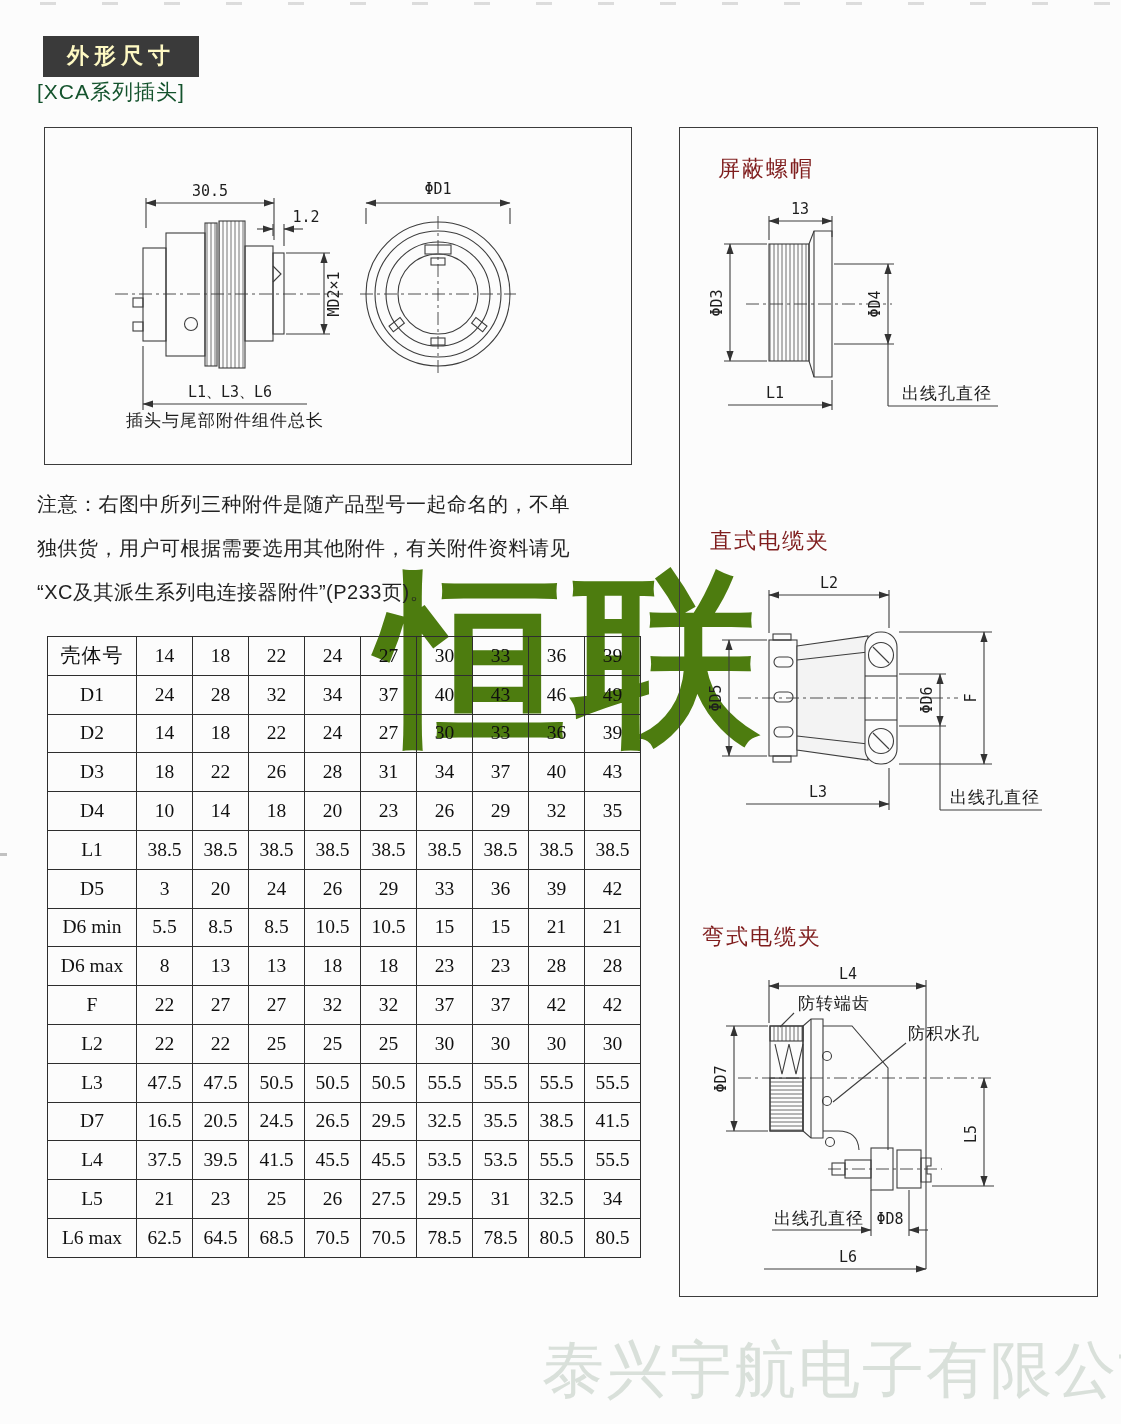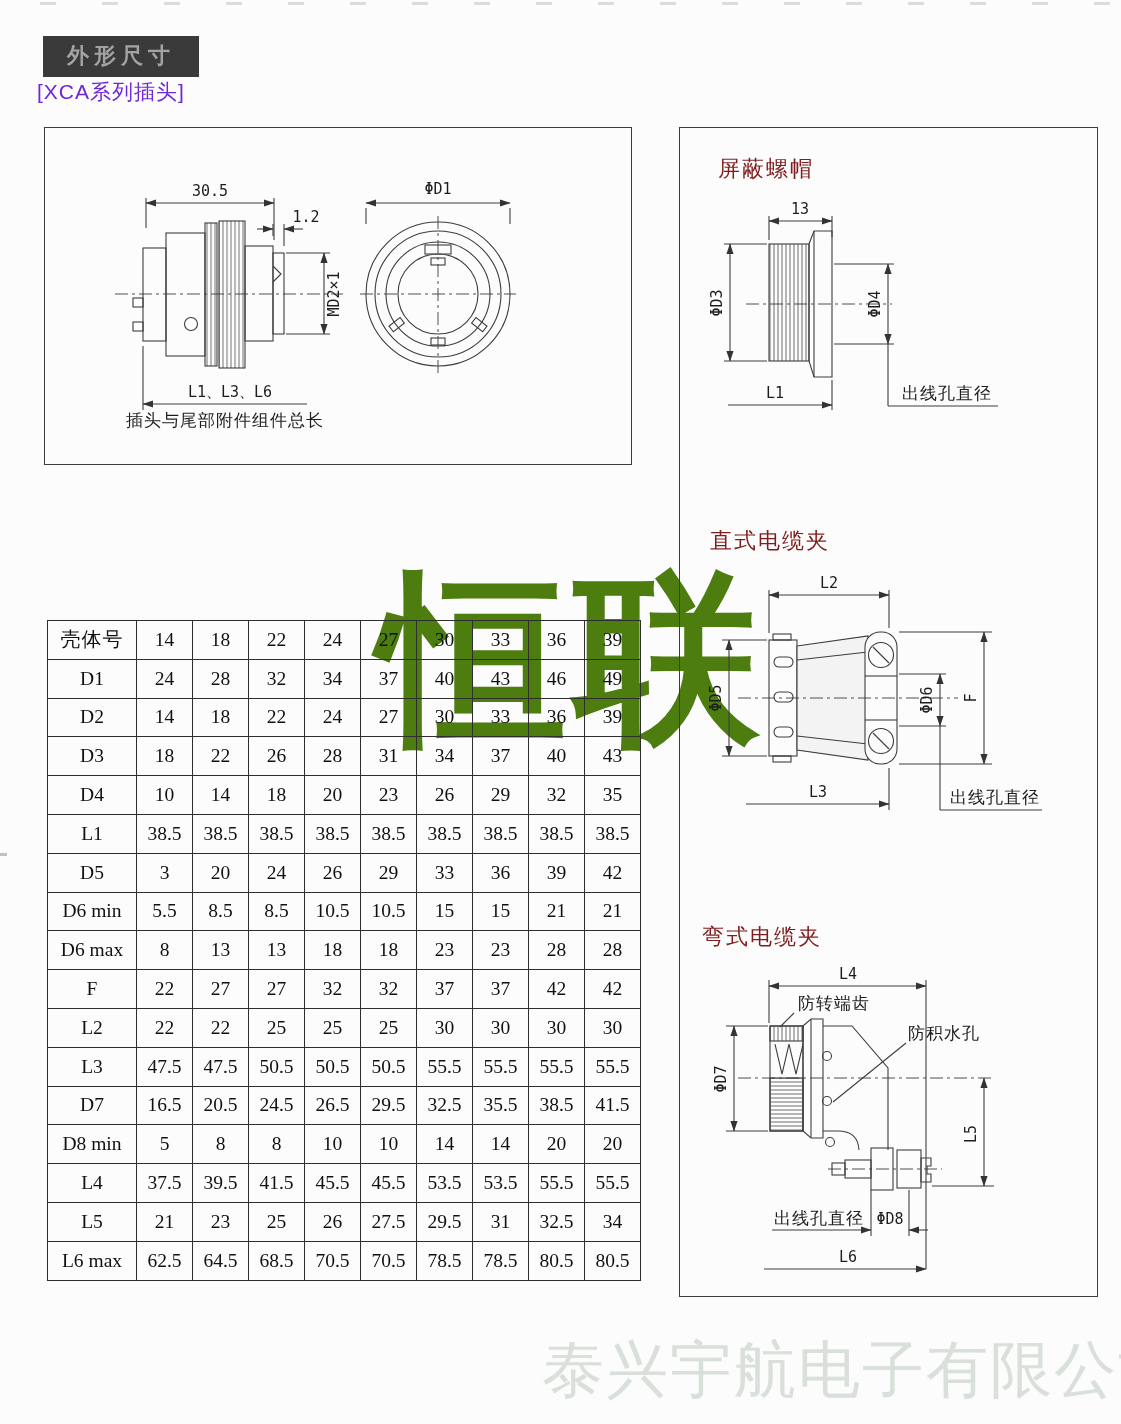--- a/index.html
+++ b/index.html
@@ -24,27 +24,27 @@
   }
   .wm-bottom {
     position:absolute; left:542px; top:1336px; z-index:0;
     font-family:"Liberation Serif","DejaVu Serif",serif;
     font-size:62px; line-height:1.1; letter-spacing:2px;
     color:#d9e0da; white-space:nowrap; user-select:none;
   }
 
   .sec-header {
     position:absolute; left:43px; top:36px; z-index:2;
-    background:#3a3a3a; color:#a3a3a3;
+    background:#3a3a3a; color:#fef9c3;
     font-size:22px; font-weight:700; letter-spacing:5px;
     padding:5px 24px 6px 24px;
   }
   .series {
     position:absolute; left:37px; top:78px; z-index:2;
-    font-size:21px; color:#6d28d9; letter-spacing:1px;
+    font-size:21px; color:#14532d; letter-spacing:1px;
   }
 
   .main-draw-box {
     position:absolute; left:44px; top:127px; width:586px; height:336px;
     border:1.4px solid #3c3c3c; z-index:1; background:transparent;
   }
   .right-box {
     position:absolute; left:679px; top:127px; width:417px; height:1168px;
     border:1.4px solid #3c3c3c; z-index:1; background:transparent;
   }
@@ -55,21 +55,21 @@
   .t1 { left:38px; top:26px; }
   .t2 { left:30px; top:398px; }
   .t3 { left:22px; top:794px; }
 
   .note {
     position:absolute; left:37px; top:482px; width:570px; z-index:1;
     font-size:20px; line-height:44px; color:#222; letter-spacing:.5px;
   }
 
   table.dims {
-    position:absolute; left:47px; top:620px; z-index:1;
+    position:absolute; left:47px; top:636px; z-index:1;
     border-collapse:collapse; table-layout:fixed; width:594px;
     background:transparent;
   }
   table.dims td, table.dims th {
     border:1.2px solid #2e2e2e; text-align:center; vertical-align:middle;
     height:37.8px; padding:0;
     font-family:"Liberation Serif","DejaVu Serif",serif;
     font-size:19.5px; font-weight:400; color:#101010;
     background:transparent; overflow:hidden; white-space:nowrap;
   }
@@ -167,20 +167,25 @@
 
       <text class="dim" x="165" y="68" text-anchor="middle">30.5</text>
       <text class="dim" x="261" y="94" text-anchor="middle">1.2</text>
       <text class="dim" x="294" y="166" text-anchor="middle" transform="rotate(-90 294 166)">MD2×1</text>
       <text class="dim" x="185" y="269" text-anchor="middle">L1、L3、L6</text>
       <text class="dim" x="393" y="66" text-anchor="middle">ΦD1</text>
       <text class="cjk" x="180" y="298" text-anchor="middle">插头与尾部附件组件总长</text>
     </svg>
   </div>
 
+  <div class="note">
+    <div>注意：右图中所列三种附件是随产品型号一起命名的，不单</div>
+    <div>独供货，用户可根据需要选用其他附件，有关附件资料请见</div>
+    <div>“XC及其派生系列电连接器附件”(P233页)。</div>
+  </div>
 
   <table class="dims">
       <tbody>
         <tr>
           <th class="shellcol cjk-cell">壳体号</th>
           <th class="">14</th>
           <th class="">18</th>
           <th class="">22</th>
           <th class="">24</th>
           <th class="">27</th>
@@ -325,32 +330,20 @@
           <td class="shellcol">D7</td>
           <td>16.5</td>
           <td>20.5</td>
           <td>24.5</td>
           <td>26.5</td>
           <td>29.5</td>
           <td>32.5</td>
           <td>35.5</td>
           <td>38.5</td>
           <td>41.5</td>
-        </tr>
-        <tr>
-          <td class="shellcol">D8 min</td>
-          <td>5</td>
-          <td>8</td>
-          <td>8</td>
-          <td>10</td>
-          <td>10</td>
-          <td>14</td>
-          <td>14</td>
-          <td>20</td>
-          <td>20</td>
         </tr>
         <tr>
           <td class="shellcol">L4</td>
           <td>37.5</td>
           <td>39.5</td>
           <td>41.5</td>
           <td>45.5</td>
           <td>45.5</td>
           <td>53.5</td>
           <td>53.5</td>

